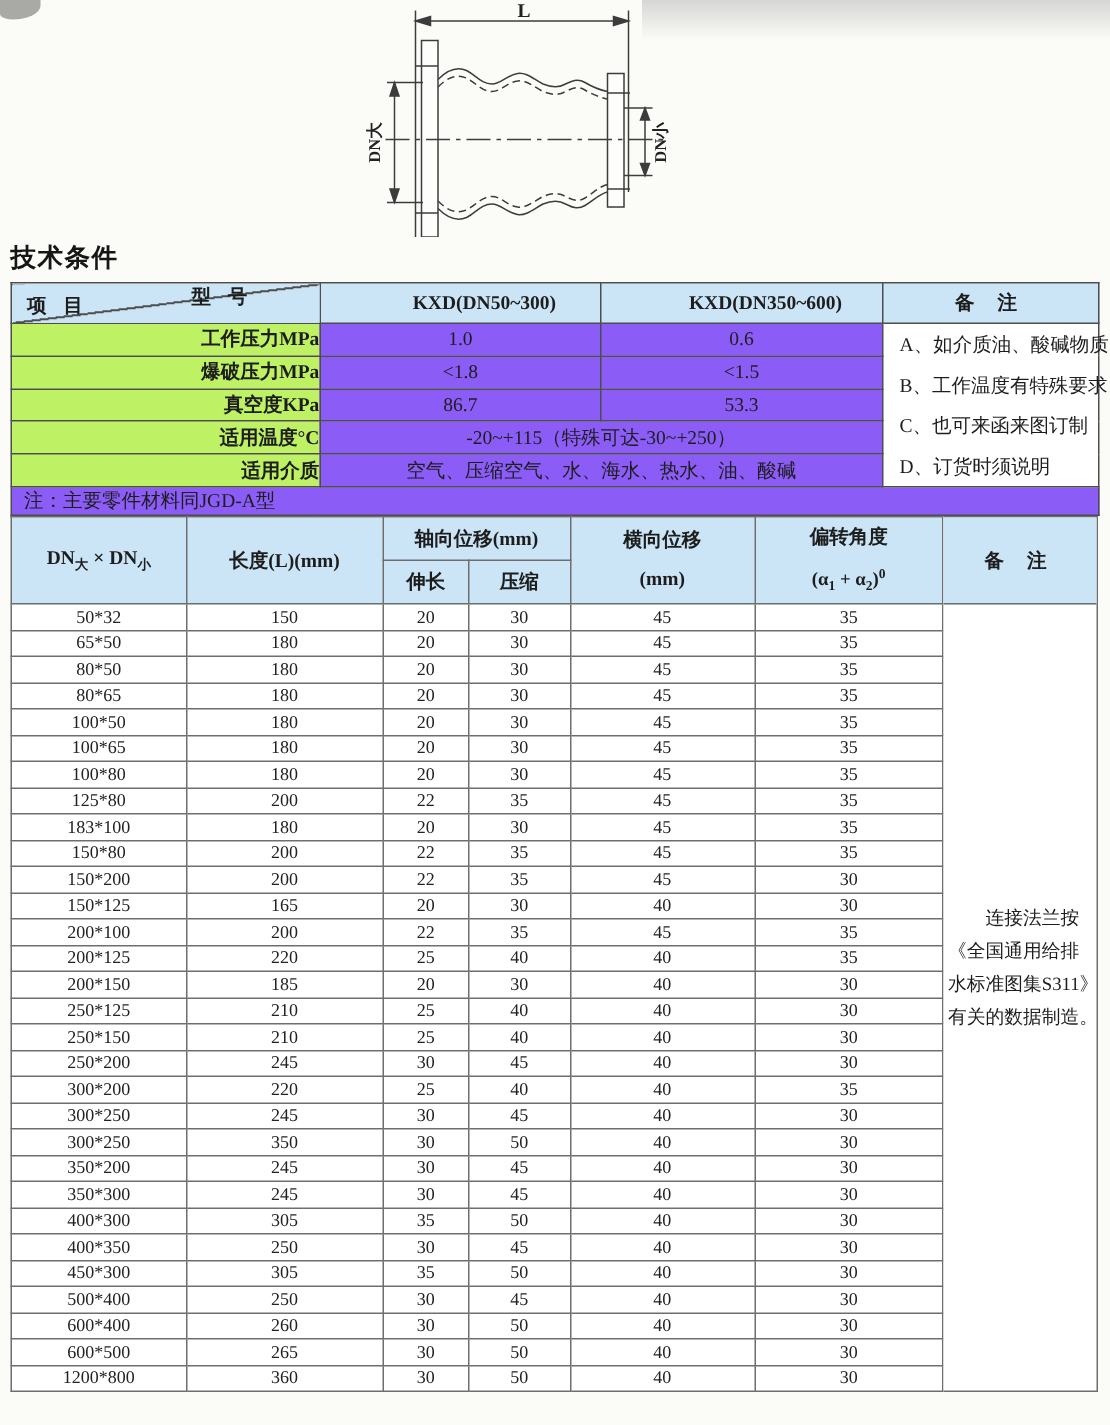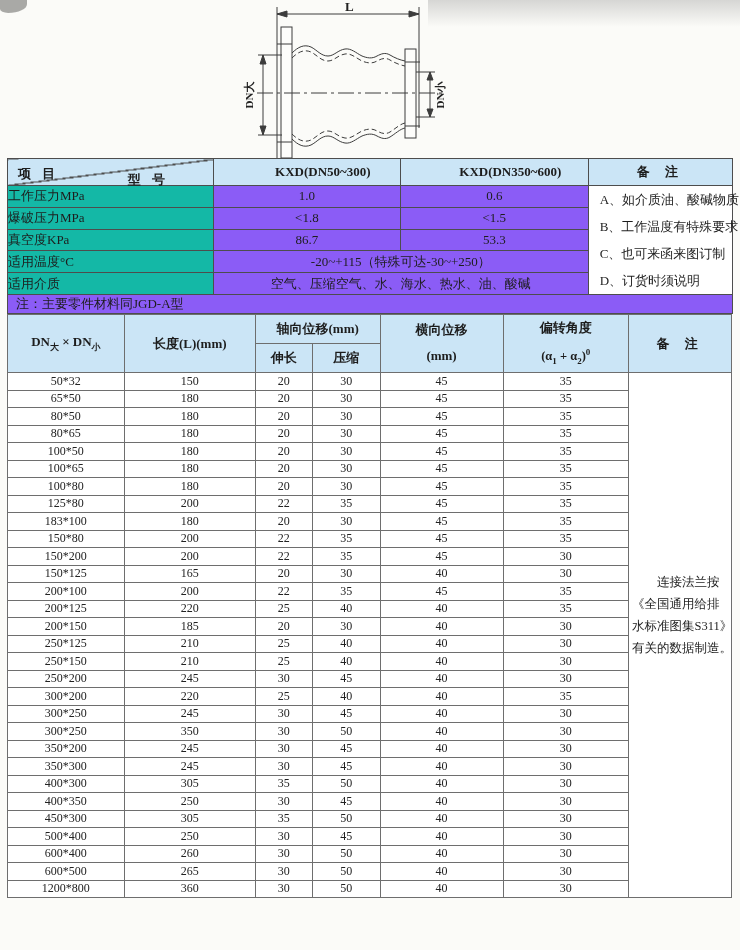--- a/index.html
+++ b/index.html
@@ -34,23 +34,23 @@
   table{border-collapse:collapse;table-layout:fixed;width:726px;}
   .spec-table td,.spec-table th{border:1px solid #4d4d4d;font-size:13px;padding:0;}
   .spec-table th{font-weight:bold;}
   .spec-table .hrow{height:27px;}
   .spec-table .drow{height:21px;}
   .corner{position:relative;background-color:#cbe5f6;
     background-image:linear-gradient(to bottom right,
       rgba(0,0,0,0) calc(50% - 0.7px), #4d4d4d calc(50% - 0.7px),
       #4d4d4d calc(50% + 0.7px), rgba(0,0,0,0) calc(50% + 0.7px));}
   .corner-item{position:absolute;left:10px;bottom:2px;font-weight:bold;letter-spacing:4px;}
-  .corner-model{position:absolute;right:44px;top:12px;font-weight:bold;letter-spacing:4px;}
+  .corner-model{position:absolute;right:44px;top:0;font-weight:bold;letter-spacing:4px;}
   .spec-table td.val{text-align:center;background:#8b5cf6;}
-  .spec-table td.lbl{text-align:left;font-weight:normal;background:#14b8a6;}
+  .spec-table td.lbl{text-align:right;font-weight:bold;background:#bef264;}
   .spec-table th.model{text-align:center;background:#cbe5f6;padding-left:32px;}
   .spec-table th.remark-h{text-align:center;background:#cbe5f6;letter-spacing:6px;}
   .spec-remarks{background:#fff;vertical-align:middle;}
   .spec-remark-line{line-height:27px;padding-left:11px;font-size:13px;white-space:nowrap;}
   .note-cell{background:#8b5cf6;height:18px;padding-left:8px !important;font-size:13px;}
 
   
   .dt-wrap{display:flex;width:726px;align-items:stretch;}
   .data-table{width:622px;}
   .data-table th,.data-table td{border:1px solid #6e6e6e;padding:0;text-align:center;}
@@ -115,20 +115,21 @@
         <line x1="423" y1="72" x2="423" y2="117"></line>
         <path d="M423,72 L420,80 L426,80 Z" fill="#3c3c3c"></path>
         <path d="M423,117 L420,109 L426,109 Z" fill="#3c3c3c"></path>
       </g>
       <text x="338" y="11" font-size="13">L</text>
       <text x="246" y="95" font-size="11" text-anchor="middle" transform="rotate(-90 246 95)">DN大</text>
       <text x="437" y="95" font-size="11" text-anchor="middle" transform="rotate(-90 437 95)">DN小</text>
     </svg>
   </div>
 
+  <div class="section-title">技术条件</div>
 
   <table class="spec-table">
     <colgroup>
         <col style="width:28.4%">
         <col style="width:25.8%">
         <col style="width:25.9%">
         <col style="width:19.9%">
       </colgroup>
     <tbody>
         <tr class="hrow">

